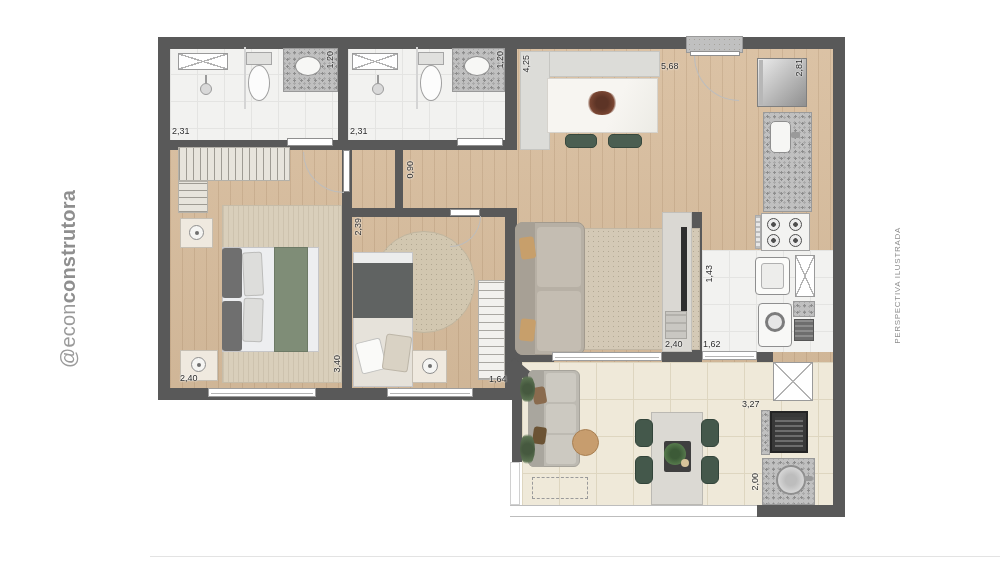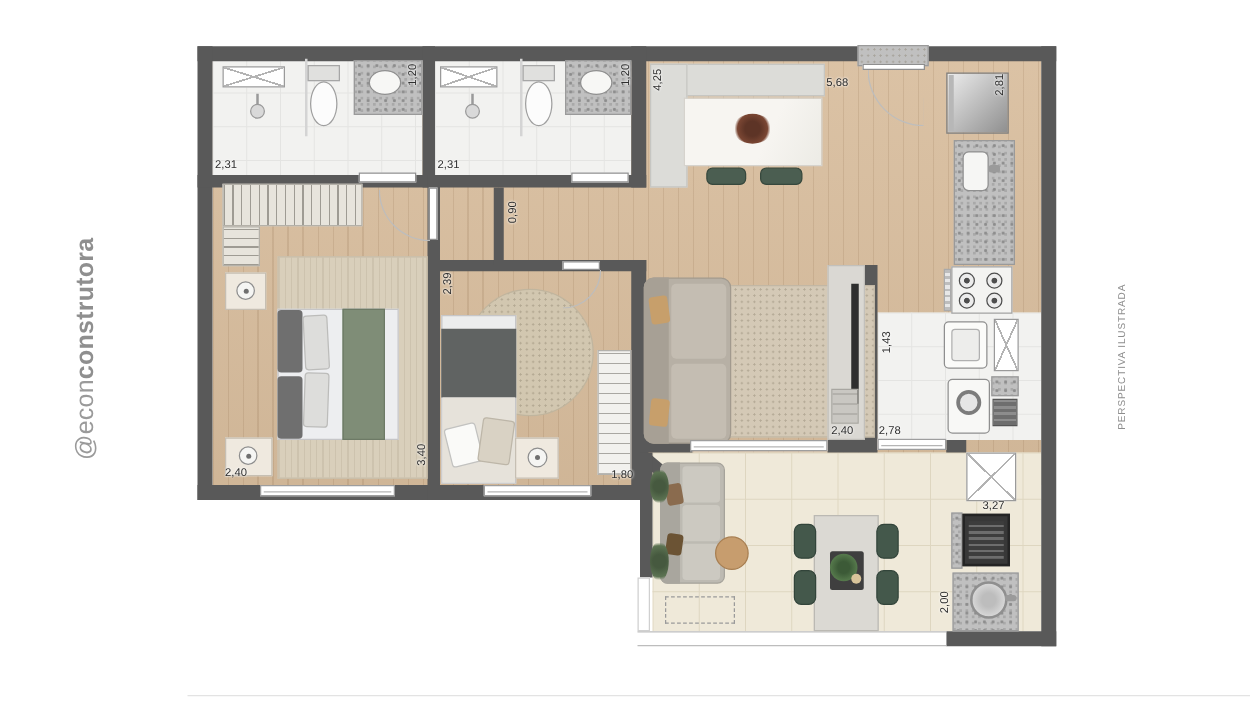--- a/index.html
+++ b/index.html
@@ -214,21 +214,21 @@
     <div class="dim v" style="left:167px;top:16px;">1,20</div>
     <div class="dim" style="left:192px;top:91px;">2,31</div>
     <div class="dim v" style="left:337px;top:16px;">1,20</div>
     <div class="dim v" style="left:363px;top:20px;">4,25</div>
     <div class="dim" style="left:503px;top:26px;">5,68</div>
     <div class="dim v" style="left:636px;top:24px;">2,81</div>
     <div class="dim v" style="left:247px;top:126px;">0,90</div>
     <div class="dim v" style="left:195px;top:183px;">2,39</div>
     <div class="dim" style="left:22px;top:338px;">2,40</div>
     <div class="dim v" style="left:174px;top:320px;">3,40</div>
-    <div class="dim" style="left:331px;top:339px;">1,80</div>
+    <div class="dim" style="left:331px;top:339px;">1,64</div>
     <div class="dim" style="left:507px;top:304px;">2,40</div>
     <div class="dim v" style="left:546px;top:230px;">1,43</div>
-    <div class="dim" style="left:545px;top:304px;">2,78</div>
-    <div class="dim" style="left:584px;top:364px;margin-left:44px;">3,27</div>
+    <div class="dim" style="left:545px;top:304px;">1,62</div>
+    <div class="dim" style="left:584px;top:364px;">3,27</div>
     <div class="dim v" style="left:592px;top:438px;">2,00</div>
 
   </div>
 </div>
 
 </body></html>

